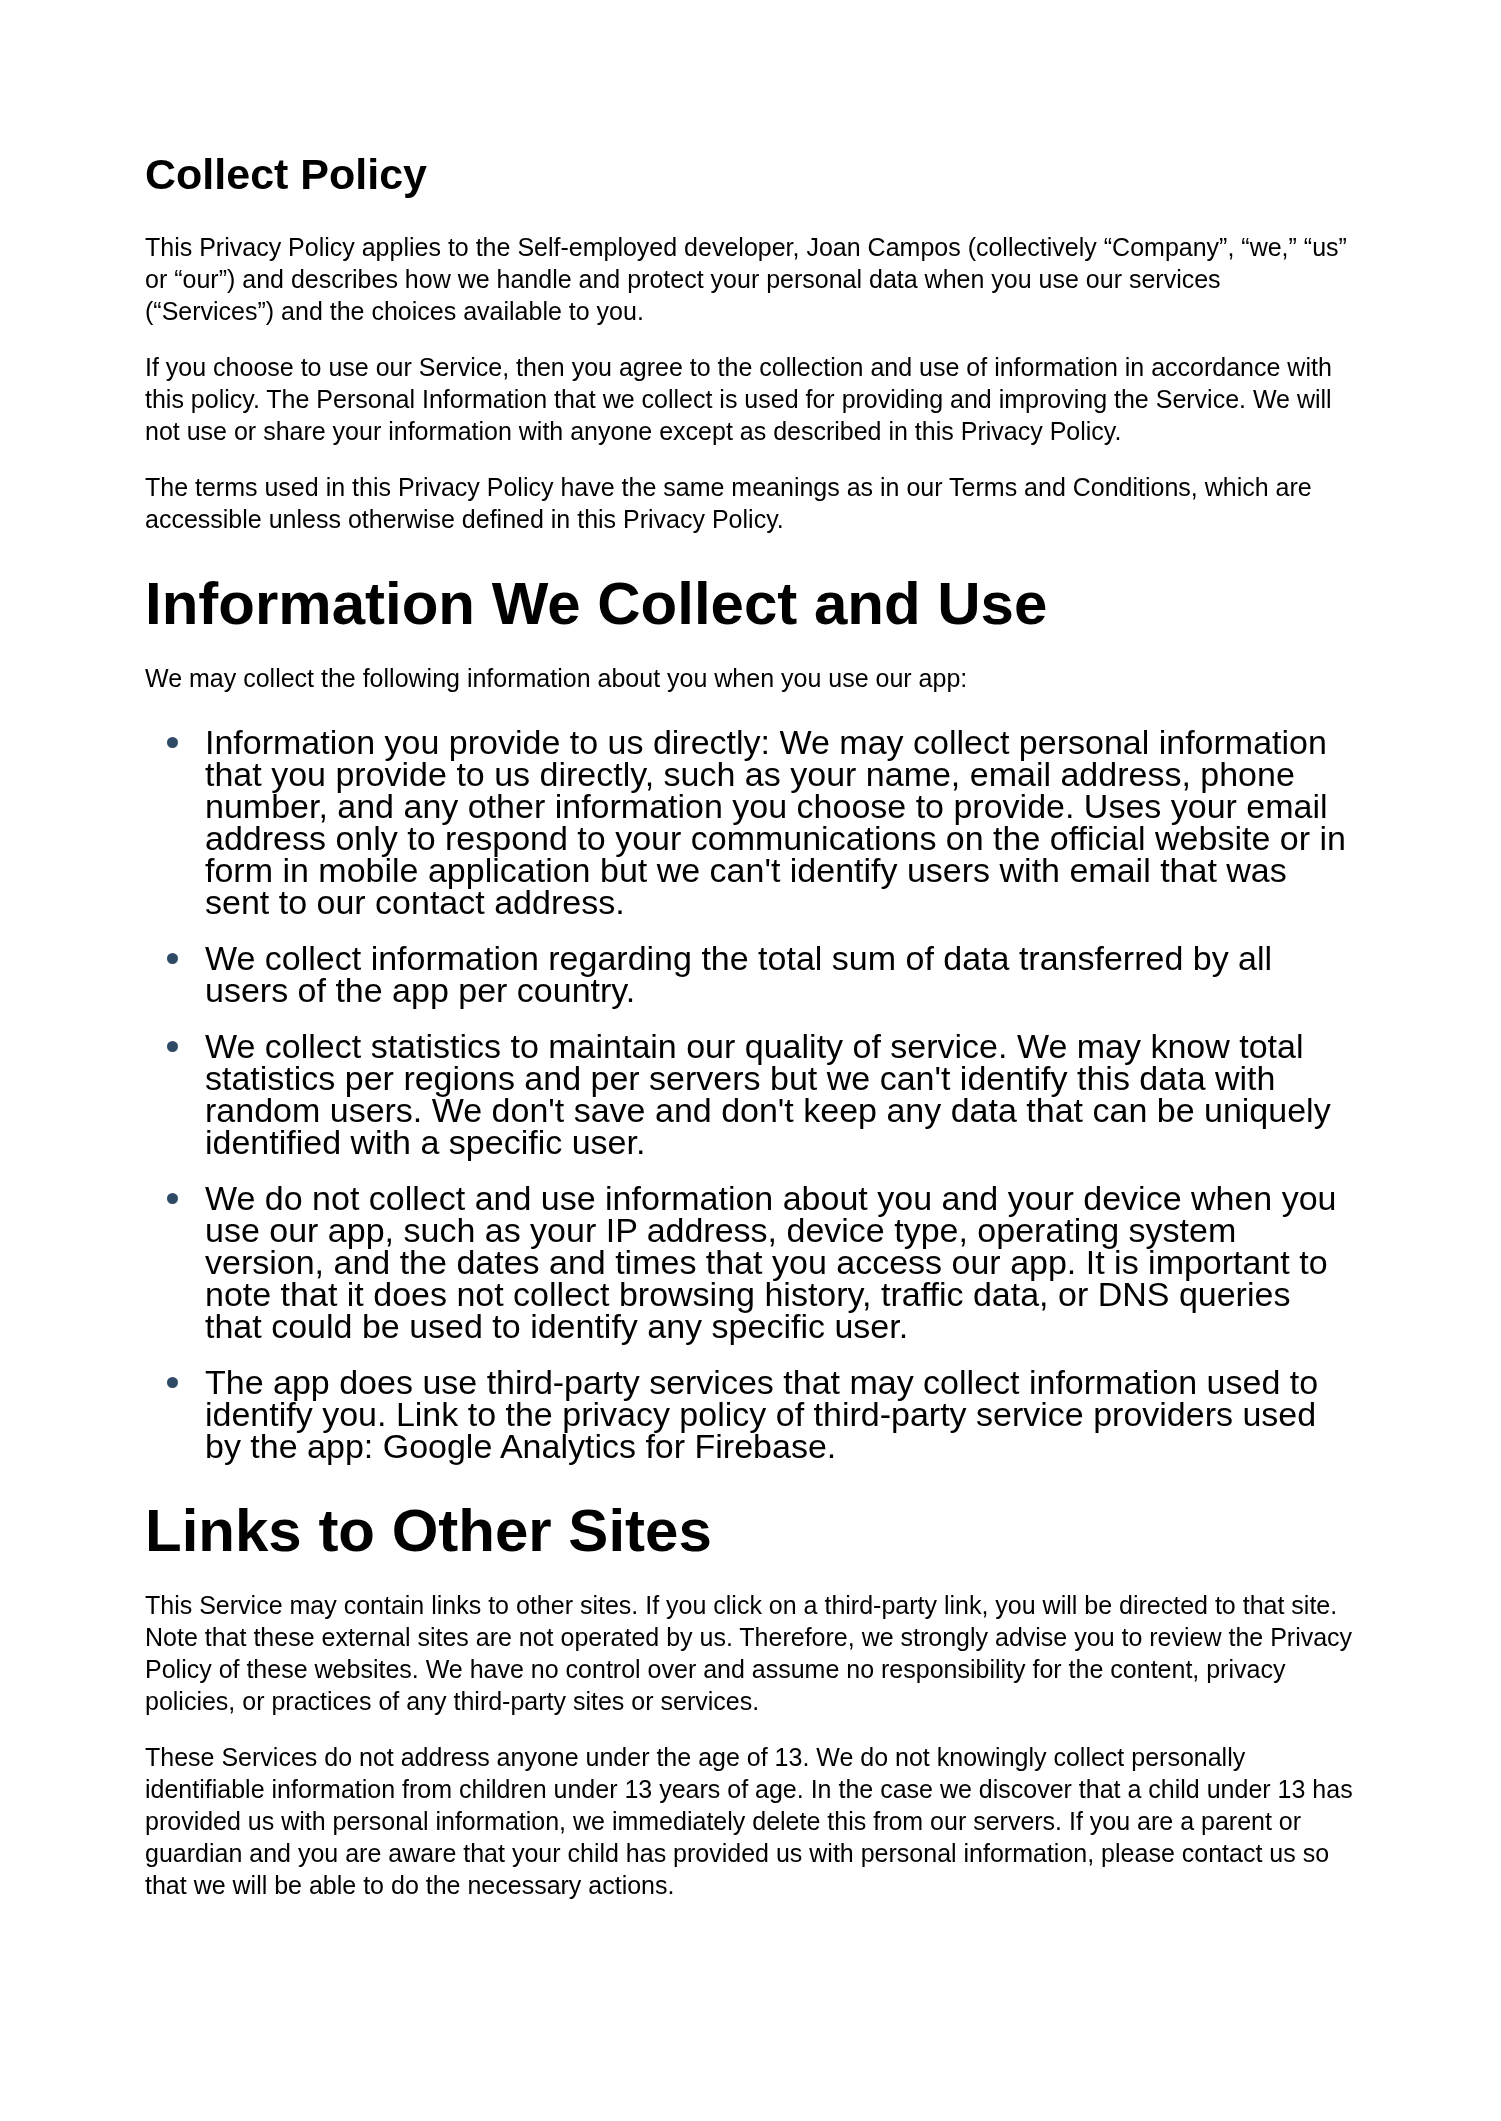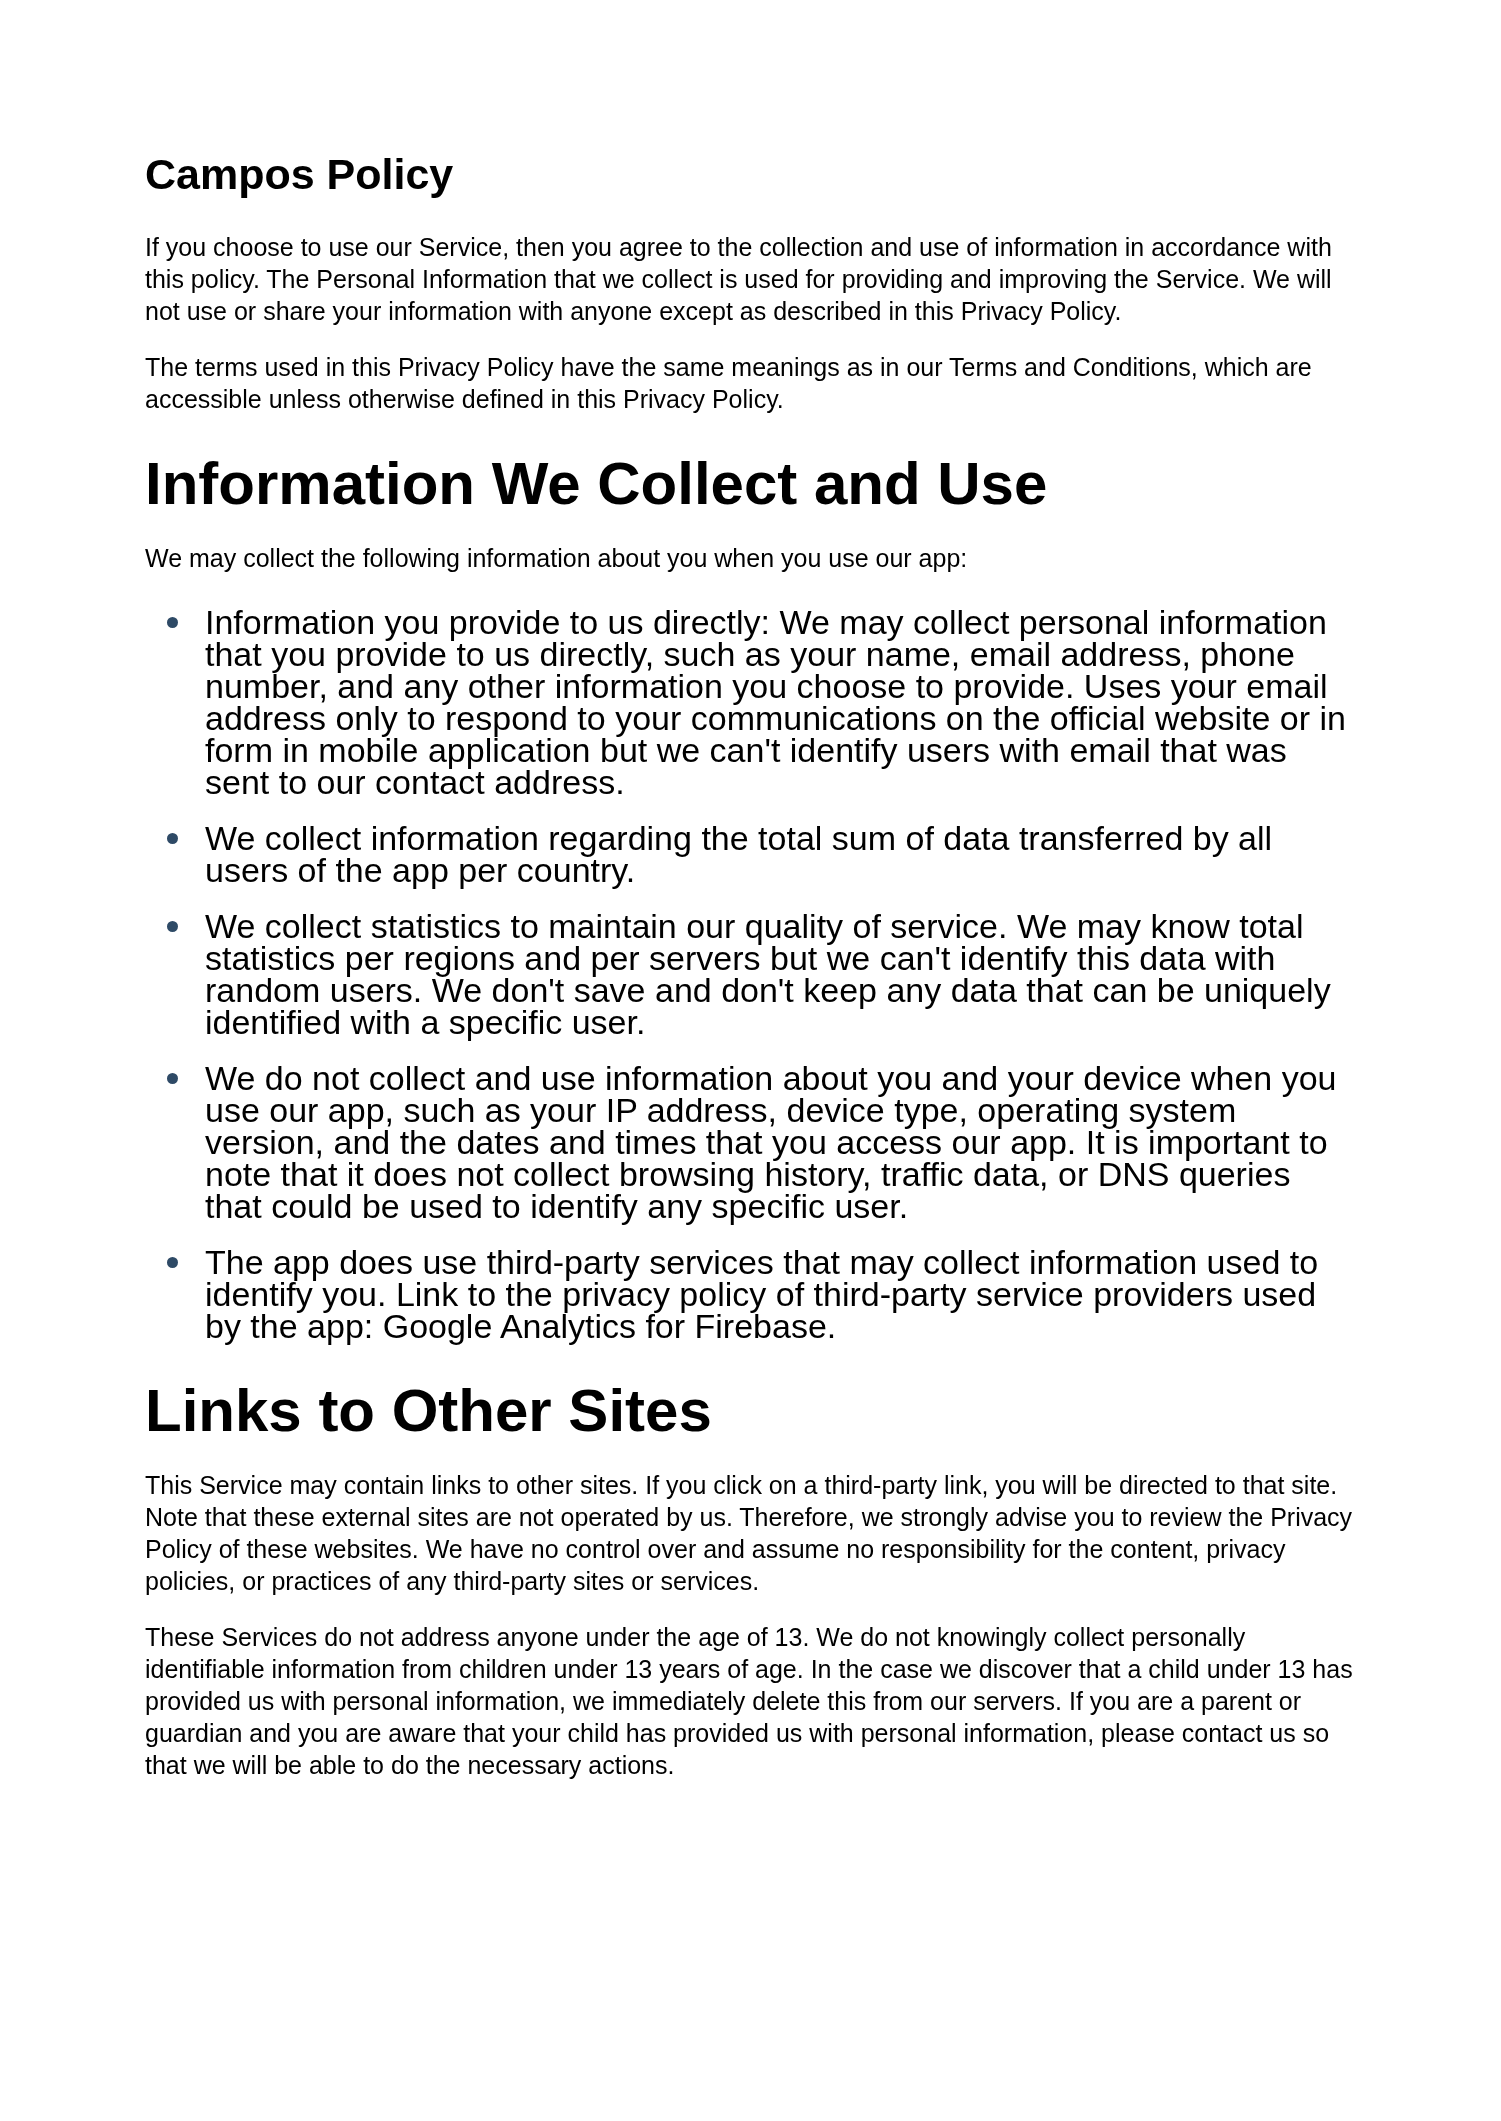--- a/index.html
+++ b/index.html
@@ -61,22 +61,23 @@
     text-underline-offset: 3px;
     text-decoration-thickness: 1.5px;
     cursor: pointer;
   }
 </style>
 </head>
 <body style="background: rgb(255, 255, 255); color: rgb(0, 0, 0);">
 
 <div class="page">
 
-  <h1>Campos Policy</h1>
+  <h1>Collect Policy</h1>
 
+  <p>This Privacy Policy applies to the Self-employed developer, Joan Campos (collectively “Company”, “we,” “us” or “our”) and describes how we handle and protect your personal data when you use our services (“Services”) and the choices available to you.</p>
   <p>If you choose to use our Service, then you agree to the collection and use of information in accordance with this policy. The Personal Information that we collect is used for providing and improving the Service. We will not use or share your information with anyone except as described in this Privacy Policy.</p>
   <p>The terms used in this Privacy Policy have the same meanings as in our Terms and Conditions, which are accessible unless otherwise defined in this Privacy Policy.</p>
 
   <h2>Information We Collect and Use</h2>
 
   <p>We may collect the following information about you when you use our app:</p>
 
   <ul>
     <li>Information you provide to us directly: We may collect personal information that you provide to us directly, such as your name, email address, phone number, and any other information you choose to provide. Uses your email address only to respond to your communications on the official website or in form in mobile application but we can't identify users with email that was sent to our contact address.</li>
     <li>We collect information regarding the total sum of data transferred by all users of the app per country.</li>

